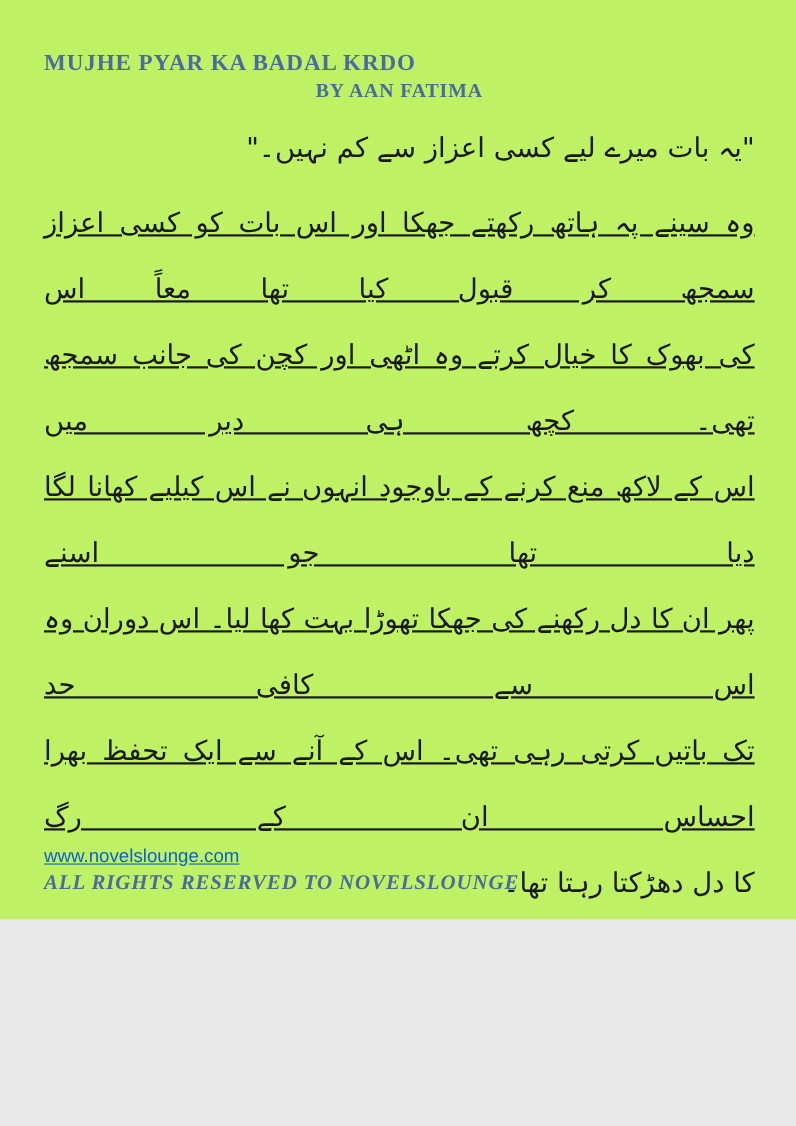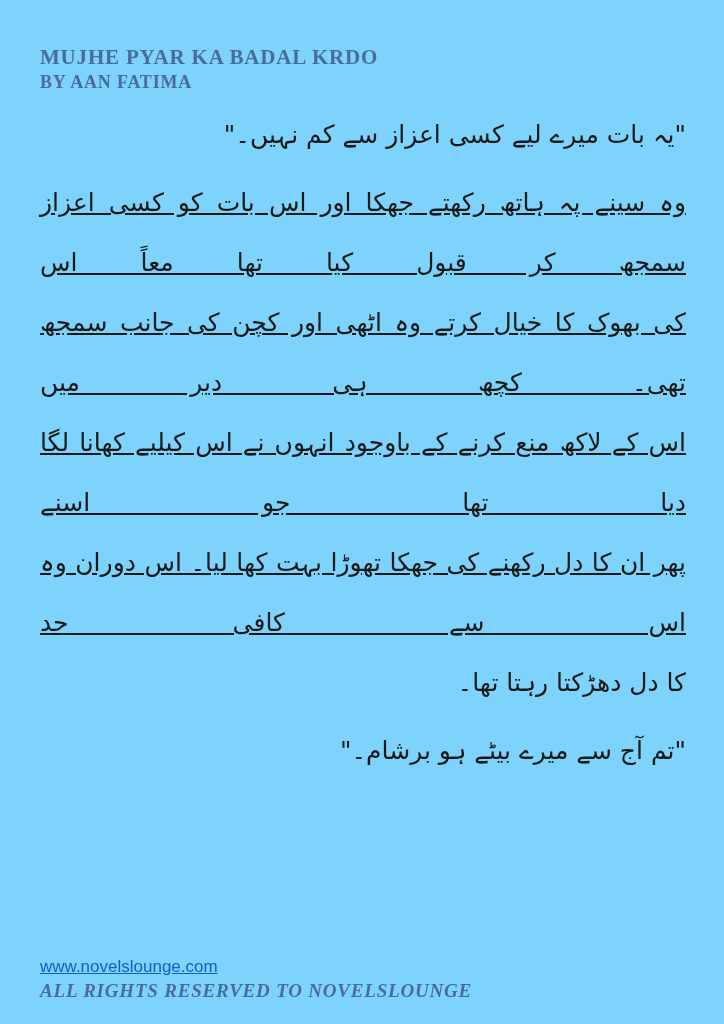--- a/index.html
+++ b/index.html
@@ -1,38 +1,38 @@
 <!DOCTYPE html>
 <html lang="ur"><head>
 <meta charset="utf-8">
 <style>
   html,body{margin:0;padding:0;background:#e9e9e9;}
   .page{
     position:relative;
-    width:724px;height:1024px;
+    width:724px;height:836px;
     margin:0 auto;
-    background:#7dd3fc;
+    background:#bef264;
     box-sizing:border-box;
     padding:44px 38px 0 40px;
     overflow:hidden;
   }
   
   .header-row{
     display:flex;justify-content:space-between;align-items:baseline;
   }
   .blue-caps{
     font-family:"Liberation Serif",serif;
     font-weight:700;
     color:#4a6b9e;
     letter-spacing:0.8px;
     text-transform:uppercase;
   }
   .title{font-size:21px;line-height:26px;}
   .page-count{font-size:21px;line-height:26px;}
-  .author{font-size:18px;line-height:22px;margin-top:1px;}
+  .author{font-size:18px;line-height:22px;margin-top:1px;text-align:center;}
   
   .story{margin-top:12px;}
   .para{margin:0 0 8px 0;}
   .uline{
     direction:rtl;
     font-family:"DejaVu Sans",sans-serif;
     font-size:25px;
     line-height:60px;
     color:#191919;
     text-align:right;
@@ -73,20 +73,21 @@
 
     <div class="para">
       <div class="uline" dir="rtl">"یہ بات میرے لیے کسی اعزاز سے کم نہیں۔"</div>
     </div>
 
     <div class="para">
       <div class="uline full" dir="rtl">وہ سینے پہ ہاتھ رکھتے جھکا اور اس بات کو کسی اعزاز سمجھ کر قبول کیا تھا معاً اس</div>
       <div class="uline full" dir="rtl">کی بھوک کا خیال کرتے وہ اٹھی اور کچن کی جانب سمجھ تھی۔ کچھ ہی دیر میں</div>
       <div class="uline full" dir="rtl">اس کے لاکھ منع کرنے کے باوجود انہوں نے اس کیلیے کھانا لگا دیا تھا جو اسنے</div>
       <div class="uline full" dir="rtl">پھر ان کا دل رکھنے کی جھکا تھوڑا بہت کھا لیا۔ اس دوران وہ اس سے کافی حد</div>
+      <div class="uline full" dir="rtl">تک باتیں کرتی رہی تھی۔ اس کے آنے سے ایک تحفظ بھرا احساس ان کے رگ</div>
       <div class="uline" dir="rtl">کا دل دھڑکتا رہتا تھا۔</div>
     </div>
 
     <div class="para">
       <div class="uline" dir="rtl">"تم آج سے میرے بیٹے ہو برشام۔"</div>
     </div>
 
   </main>
 
   <footer class="footer">

